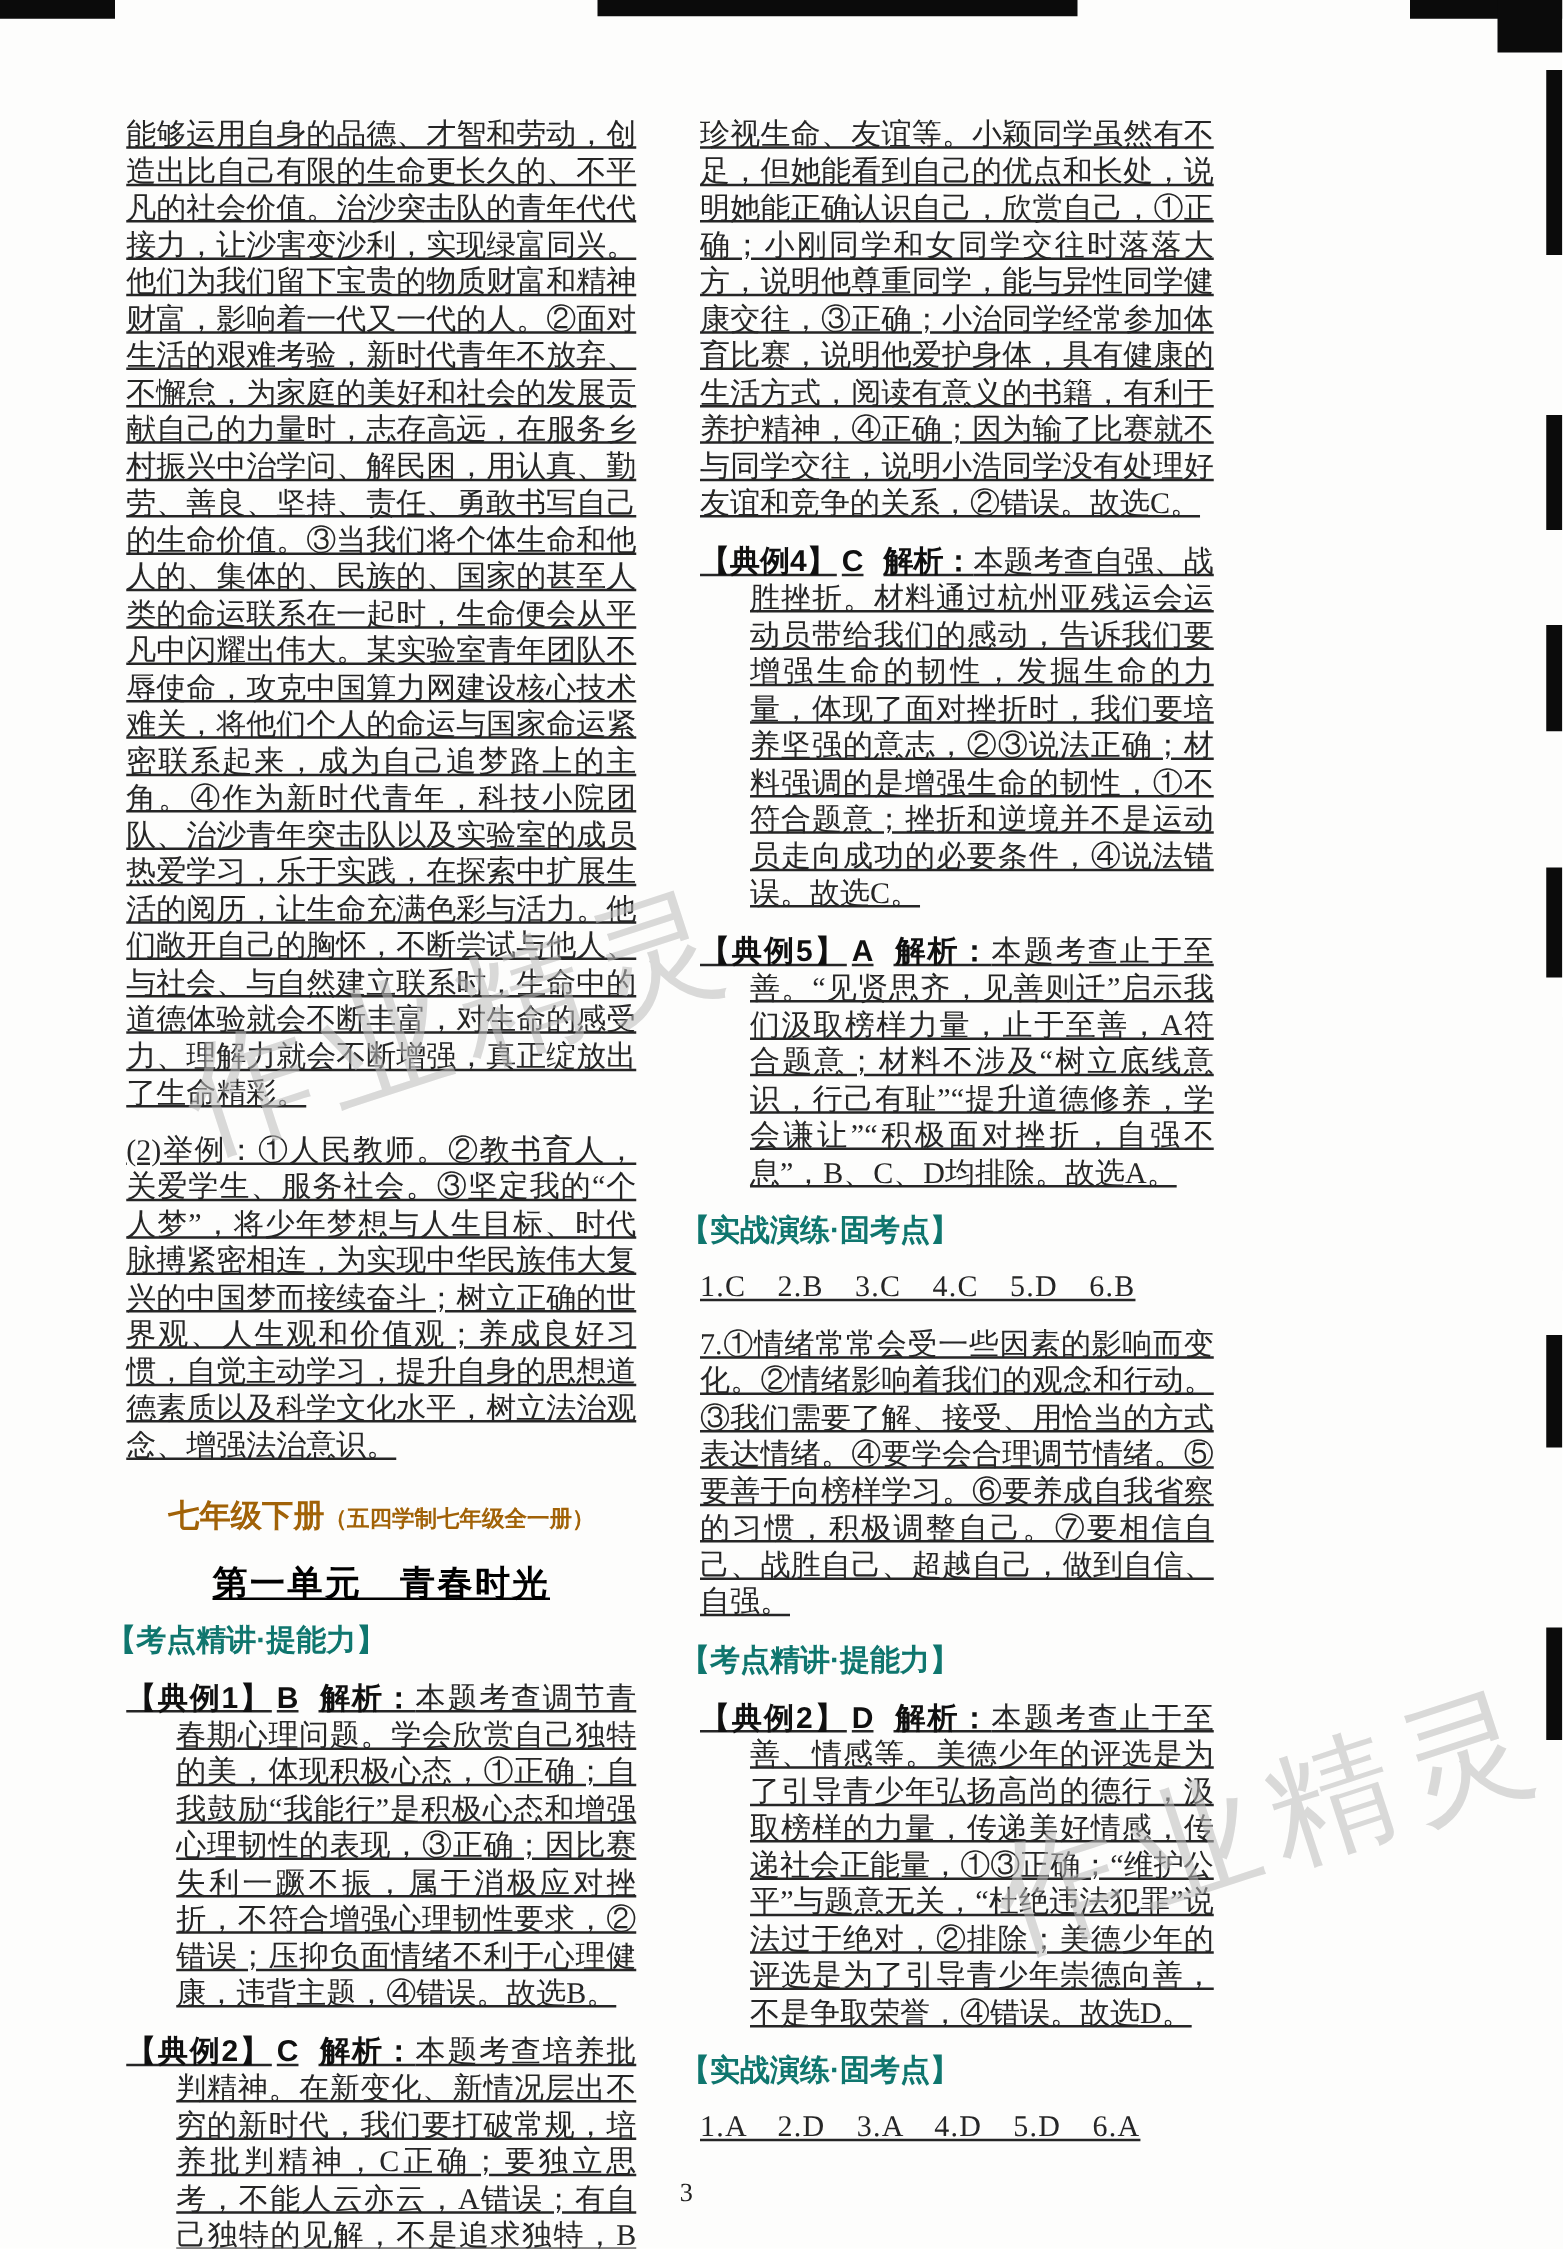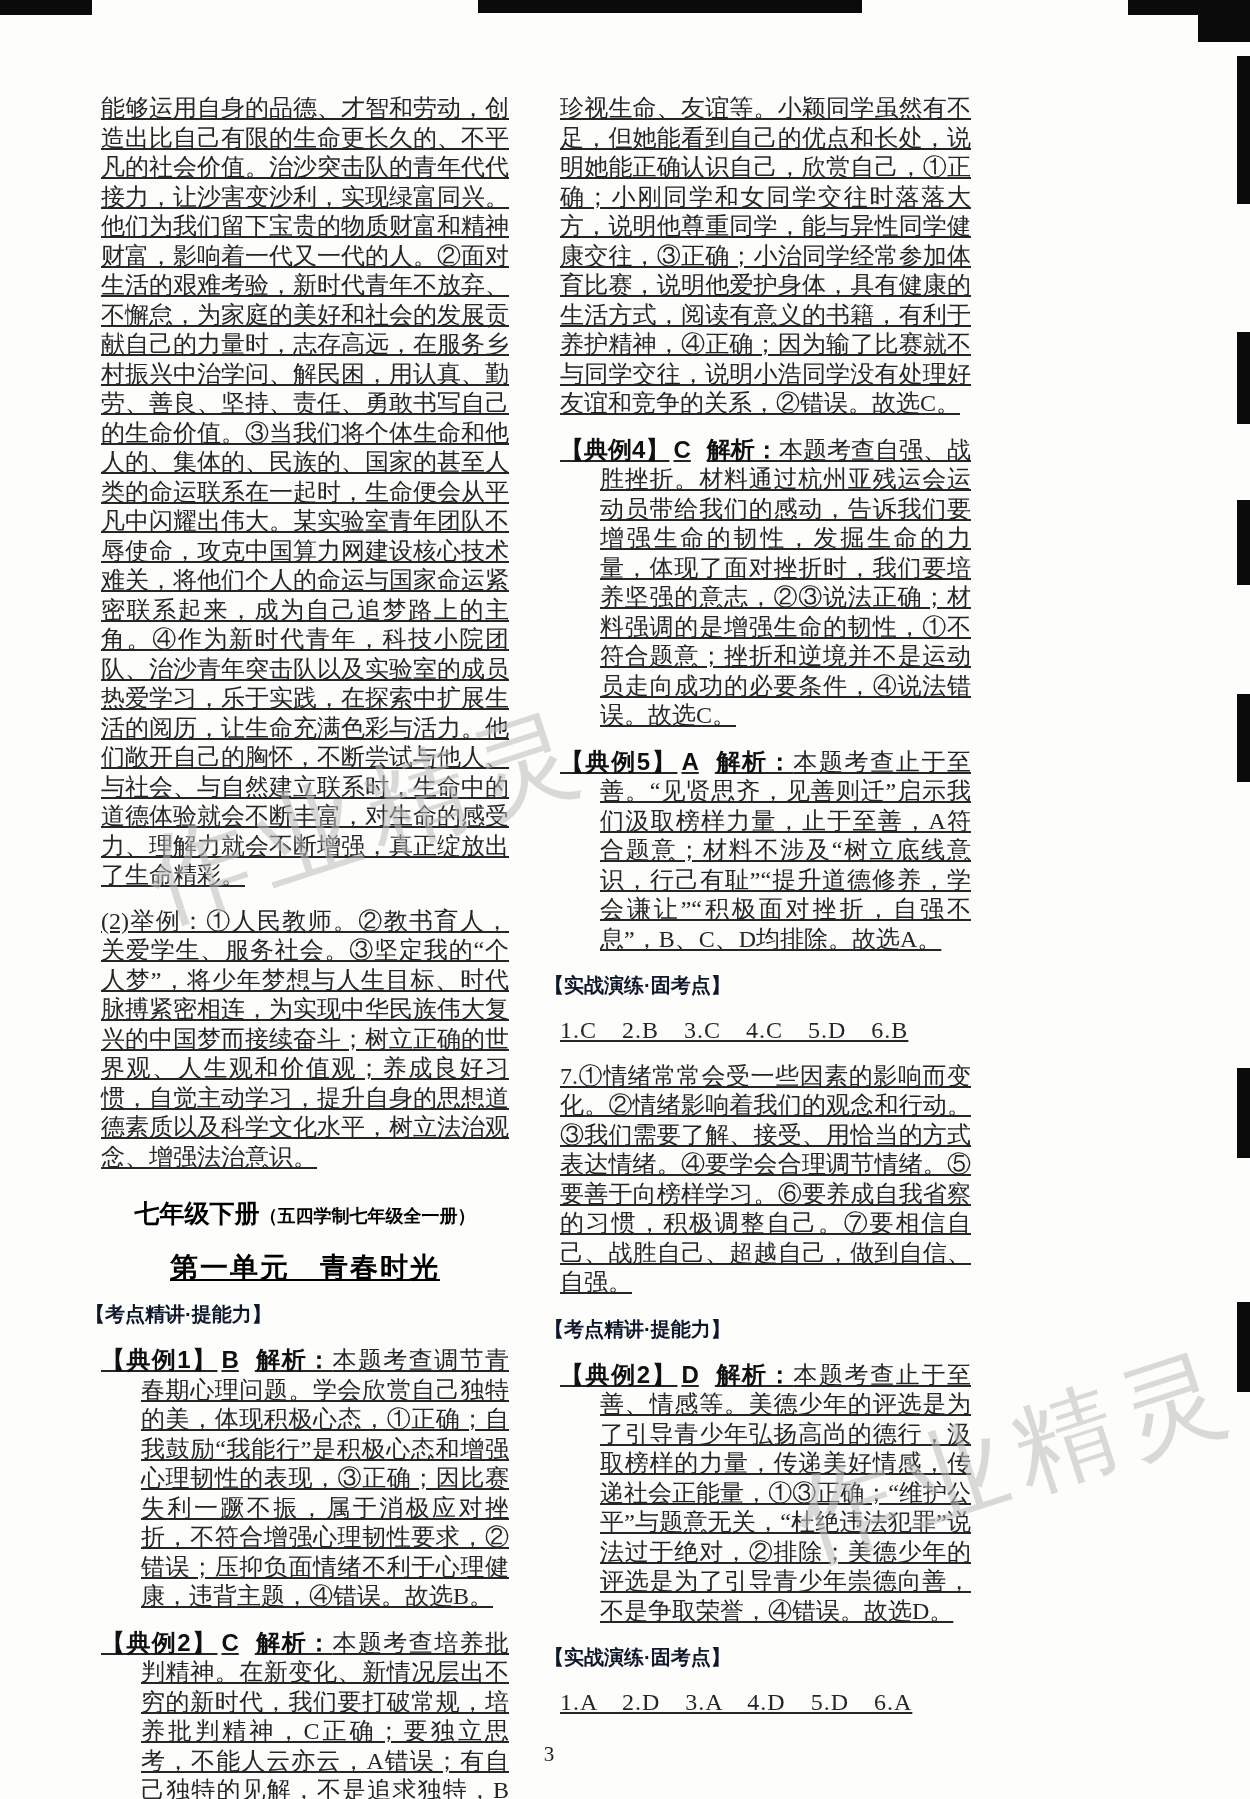--- a/index.html
+++ b/index.html
@@ -42,29 +42,29 @@
   }
   .hang { padding-left:40px; text-indent:-40px; }
 
   .tag, .ans, .jiexi {
     font-family:"Liberation Sans","DejaVu Sans",sans-serif;
     font-weight:700; color:#101010;
   }
   .ans { margin:0 16px 0 4px; }
 
   .bracket-head {
-    margin:9px 0 6px; font-size:20px; line-height:30px;
+    margin:9px 0 6px; font-size:24px; line-height:30px;
     font-family:"Liberation Sans","DejaVu Sans",sans-serif;
-    font-weight:700; color:#0f172a;
+    font-weight:700; color:#0f766e;
   }
 
   .book-title {
     margin:24px 0 4px; text-align:center; font-size:25px; line-height:34px;
     font-family:"Liberation Sans","DejaVu Sans",sans-serif;
-    font-weight:700; color:#000000;
+    font-weight:700; color:#a16207;
   }
   .book-sub { font-size:18px; font-weight:700; }
 
   .unit-title {
     margin:16px 0 12px; text-align:center; font-size:28px; line-height:38px;
     letter-spacing:2px;
     font-family:"Liberation Sans","DejaVu Sans",sans-serif;
     font-weight:700; color:#000;text-decoration:underline;
   }
 

